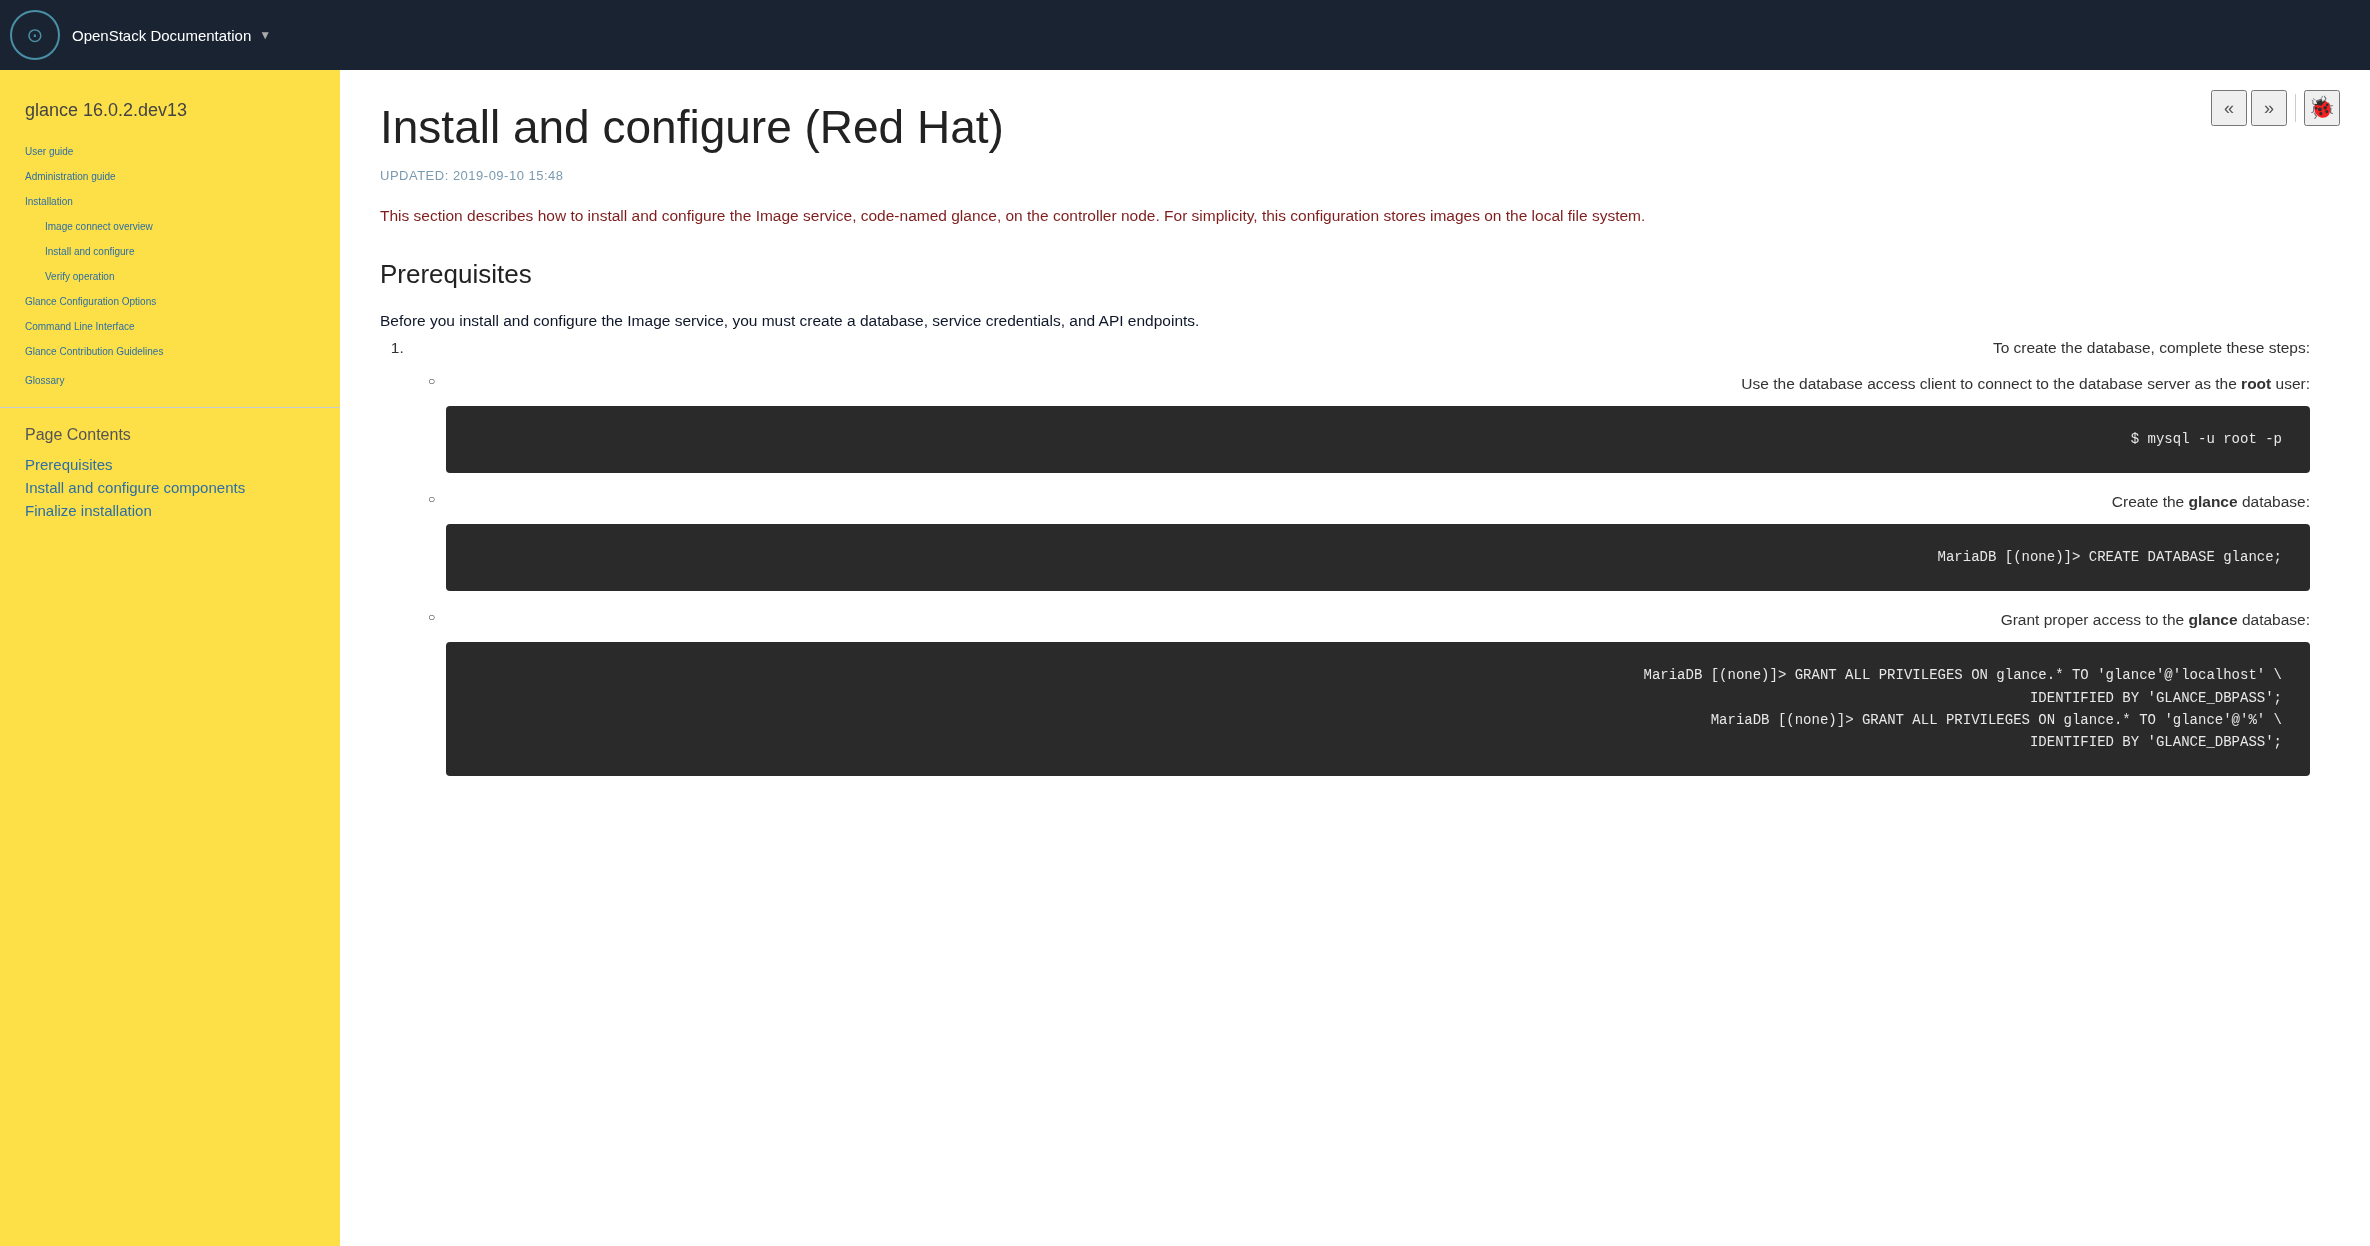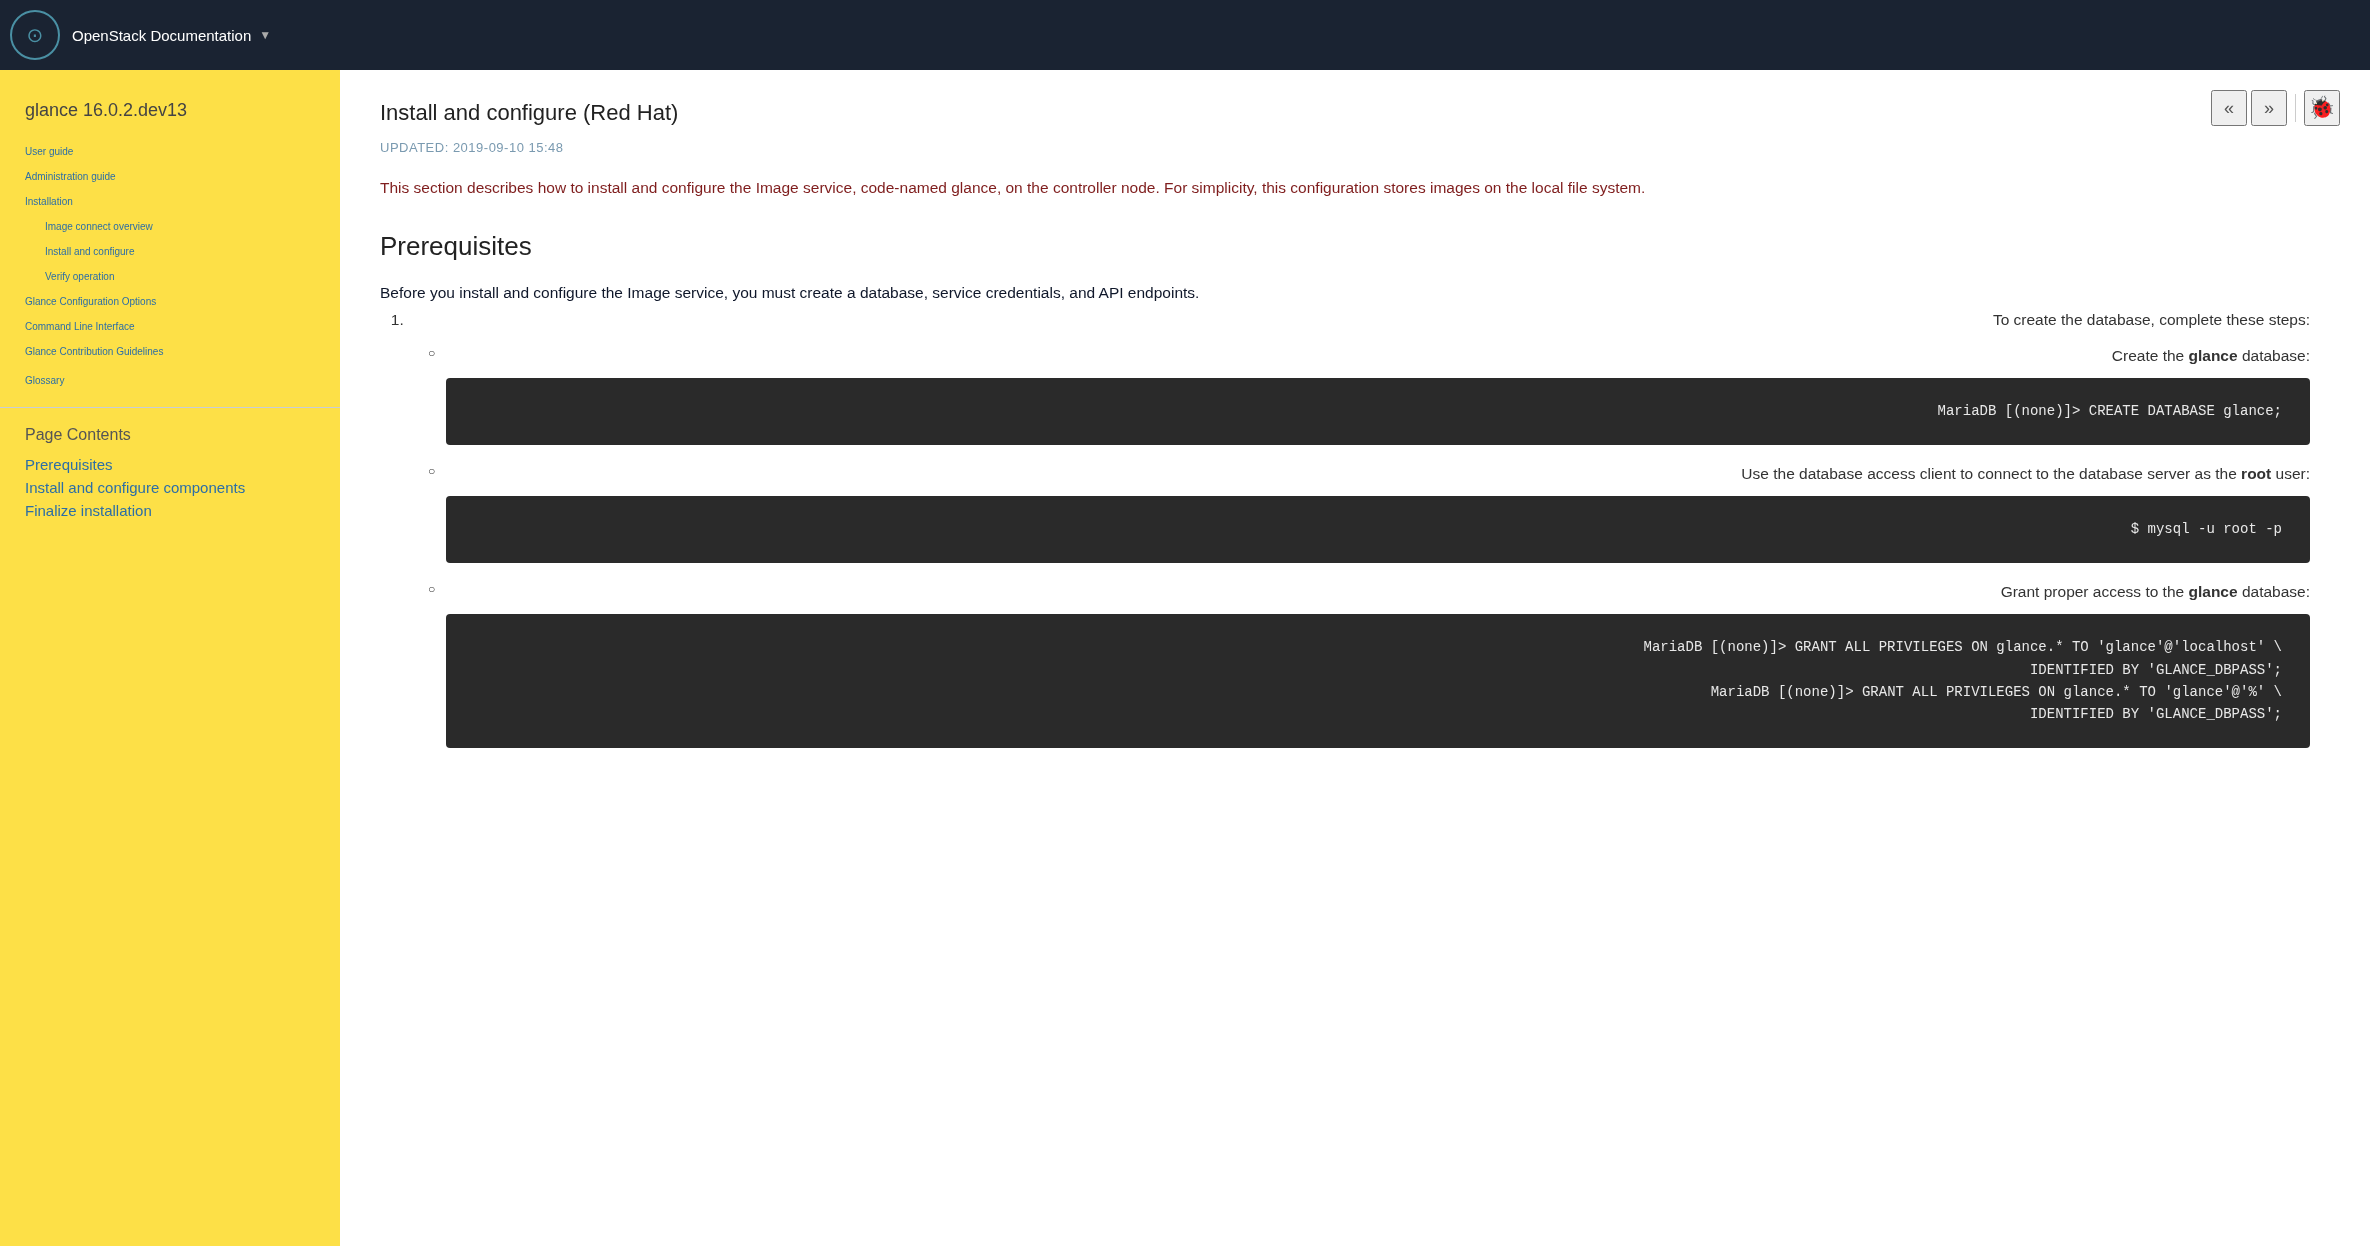--- a/index.html
+++ b/index.html
@@ -135,21 +135,21 @@
     .nav-icon-divider {
       width: 1px;
       height: 28px;
       background: #ccc;
       margin: 0 4px;
     }
     .bug-icon { color: #e04040; font-size: 22px; }
 
     
     .page-title {
-      font-size: 22px;
+      font-size: 46px;
       font-weight: 300;
       color: #222;
       margin-bottom: 14px;
       padding-right: 120px;
     }
     .updated-label {
       font-size: 13px;
       color: #7a9ab0;
       text-transform: uppercase;
       letter-spacing: 0.5px;
@@ -302,27 +302,27 @@
 
     <h2 class="section-title">Prerequisites</h2>
     <p class="prereq-intro">Before you install and configure the Image service, you must create a database, service credentials, and API endpoints.</p>
 
     <ol class="ordered-list">
       <li>
         <span>To create the database, complete these steps:</span>
         <ul class="unordered-sub">
 
           <li>
+            <span>Use the database access client to connect to the database server as the </span><strong>root</strong><span> user:</span>
+            <div class="code-block">$ mysql -u root -p</div>
+          </li>
+
+          <li>
             <span>Create the </span><strong>glance</strong><span> database:</span>
             <div class="code-block">MariaDB [(none)]&gt; CREATE DATABASE glance;</div>
-          </li>
-
-          <li>
-            <span>Use the database access client to connect to the database server as the </span><strong>root</strong><span> user:</span>
-            <div class="code-block">$ mysql -u root -p</div>
           </li>
 
           <li>
             <span>Grant proper access to the </span><strong>glance</strong><span> database:</span>
             <div class="code-block">MariaDB [(none)]&gt; GRANT ALL PRIVILEGES ON glance.* TO 'glance'@'localhost' \
     IDENTIFIED BY 'GLANCE_DBPASS';
 MariaDB [(none)]&gt; GRANT ALL PRIVILEGES ON glance.* TO 'glance'@'%' \
     IDENTIFIED BY 'GLANCE_DBPASS';</div>
           </li>
 

